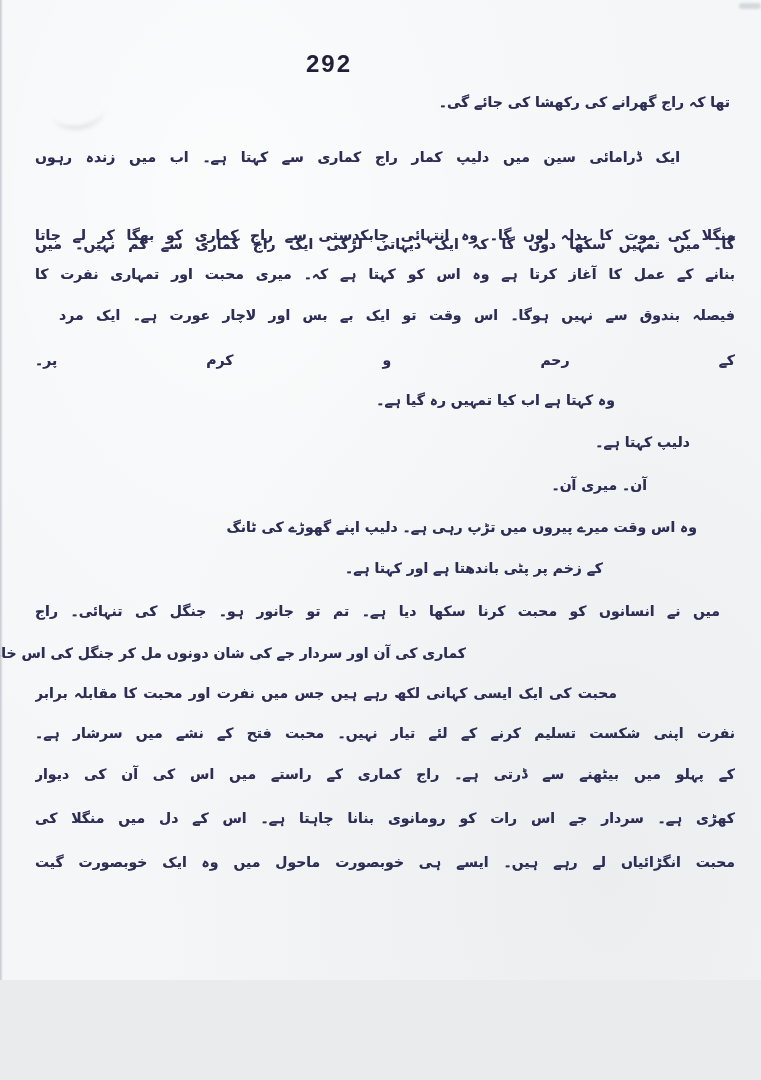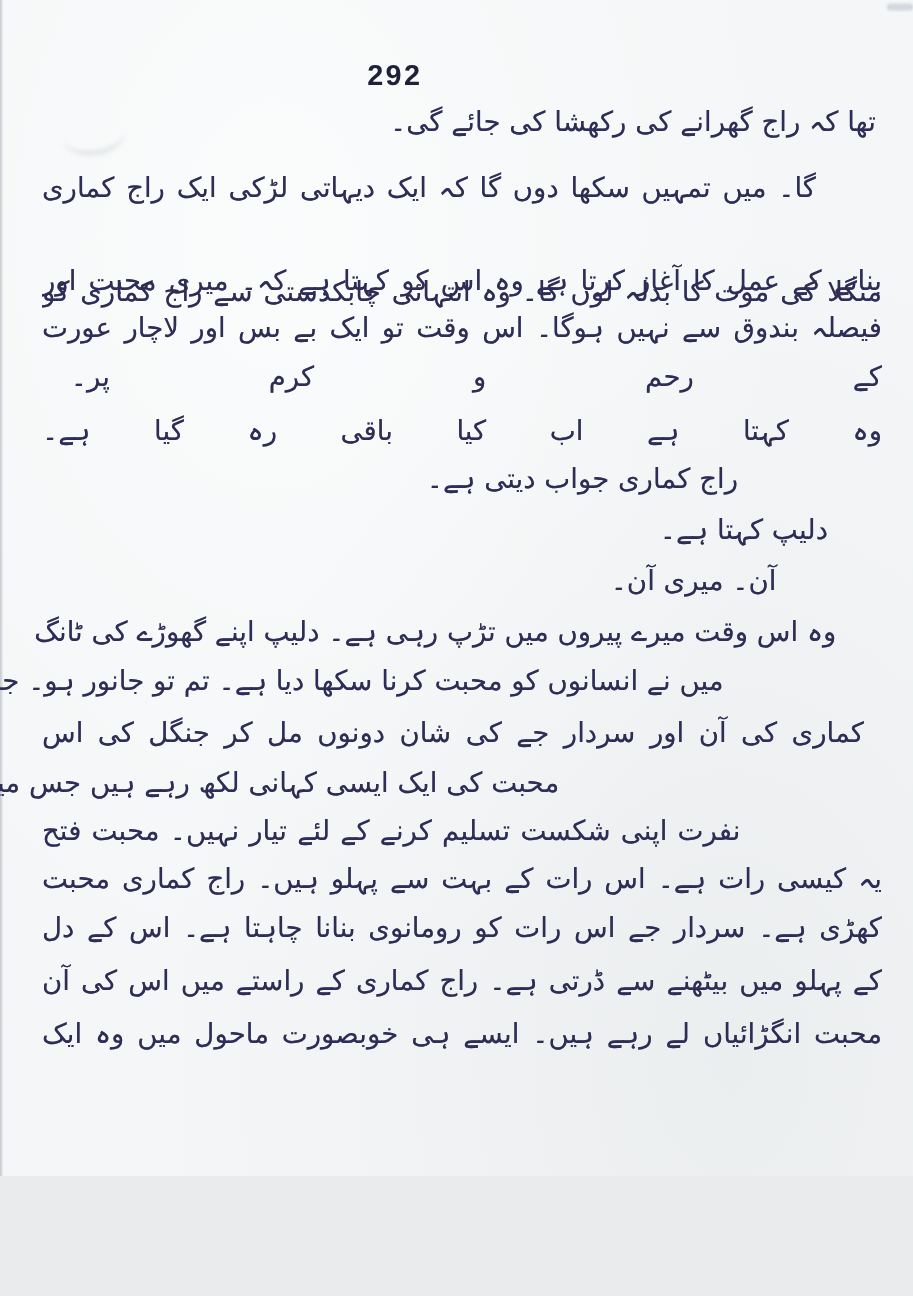--- a/index.html
+++ b/index.html
@@ -31,23 +31,24 @@
     position:absolute;left:306px;top:50px;
     font-family:"Liberation Sans", sans-serif;
     font-weight:700;font-size:24px;letter-spacing:2px;color:#20203a;
   }
   .tb{
     position:absolute;left:35px;top:0;width:700px;height:1080px;
     direction:rtl;color:#2d2d55;
   }
   .tb .line{
     position:absolute;
-    font-size:23px;line-height:34px;
+    font-size:14px;line-height:34px;
     white-space:nowrap;
     text-shadow:0 0 .4px rgba(45,45,85,.55);
+    font-weight:bold;
   }
   
   .tb .line:nth-child(1){top:85px;right:5px;}
   .tb .line:nth-child(2){top:140px;right:55px;}
   .tb .line:nth-child(3){top:179px;right:0;margin-top:48px;}
   .tb .line:nth-child(4){top:218px;right:0;}
   .tb .line:nth-child(5){top:257px;right:0;}
   .tb .line:nth-child(6){top:298px;right:0;margin-left:24px;}
   .tb .line:nth-child(7){top:343px;right:0;}
   .tb .line:nth-child(8){top:383px;right:120px;}
@@ -90,32 +91,32 @@
 </head>
 <body>
 
 <div class="page">
   <div class="scan-edge"></div>
   <div class="corner-fleck"></div>
   <div class="smudge-left"></div>
   <div class="page-number">292</div>
   <div class="tb" id="textblock" dir="rtl">
       <div class="line">تھا کہ راج گھرانے کی رکھشا کی جائے گی۔</div>
+      <div class="line">ایک ڈرامائی سین میں دلیپ کمار راج کماری سے کہتا ہے۔ اب میں زندہ رہوں</div>
       <div class="line">گا۔ میں تمہیں سکھا دوں گا کہ ایک دیہاتی لڑکی ایک راج کماری سے کم نہیں۔ میں</div>
       <div class="line">منگلا کی موت کا بدلہ لوں گا۔ وہ انتہائی چابکدستی سے راج کماری کو بھگا کر لے جاتا</div>
       <div class="line">بنانے کے عمل کا آغاز کرتا ہے وہ اس کو کہتا ہے کہ۔ میری محبت اور تمہاری نفرت کا</div>
       <div class="line">فیصلہ بندوق سے نہیں ہوگا۔ اس وقت تو ایک بے بس اور لاچار عورت ہے۔ ایک مرد</div>
       <div class="line">کے رحم و کرم پر۔</div>
-      <div class="line">وہ کہتا ہے اب کیا باقی رہ گیا ہے۔</div>
-      <div class="line">راج کماری جواب دیتی ہے۔</div>
+      <div class="line">وہ کہتا ہے اب کیا تمہیں رہ گیا ہے۔</div>
       <div class="line">دلیپ کہتا ہے۔</div>
       <div class="line">آن۔ میری آن۔</div>
       <div class="line">وہ اس وقت میرے پیروں میں تڑپ رہی ہے۔ دلیپ اپنے گھوڑے کی ٹانگ</div>
+      <div class="line">کے زخم پر پٹی باندھتا ہے اور کہتا ہے۔</div>
       <div class="line">میں نے انسانوں کو محبت کرنا سکھا دیا ہے۔ تم تو جانور ہو۔ جنگل کی تنہائی۔ راج</div>
       <div class="line">کماری کی آن اور سردار جے کی شان دونوں مل کر جنگل کی اس خاموش رات میں</div>
       <div class="line">محبت کی ایک ایسی کہانی لکھ رہے ہیں جس میں نفرت اور محبت کا مقابلہ برابر ہے۔</div>
       <div class="line">نفرت اپنی شکست تسلیم کرنے کے لئے تیار نہیں۔ محبت فتح کے نشے میں سرشار ہے۔</div>
-      <div class="line">یہ کیسی رات ہے۔ اس رات کے بہت سے پہلو ہیں۔ راج کماری محبت سکھانے والے</div>
+      <div class="line">کے پہلو میں بیٹھنے سے ڈرتی ہے۔ راج کماری کے راستے میں اس کی آن کی دیوار</div>
       <div class="line">کھڑی ہے۔ سردار جے اس رات کو رومانوی بنانا چاہتا ہے۔ اس کے دل میں منگلا کی</div>
-      <div class="line">کے پہلو میں بیٹھنے سے ڈرتی ہے۔ راج کماری کے راستے میں اس کی آن کی دیوار</div>
       <div class="line">محبت انگڑائیاں لے رہے ہیں۔ ایسے ہی خوبصورت ماحول میں وہ ایک خوبصورت گیت</div>
     </div>
 </div>
 
 </body></html>

